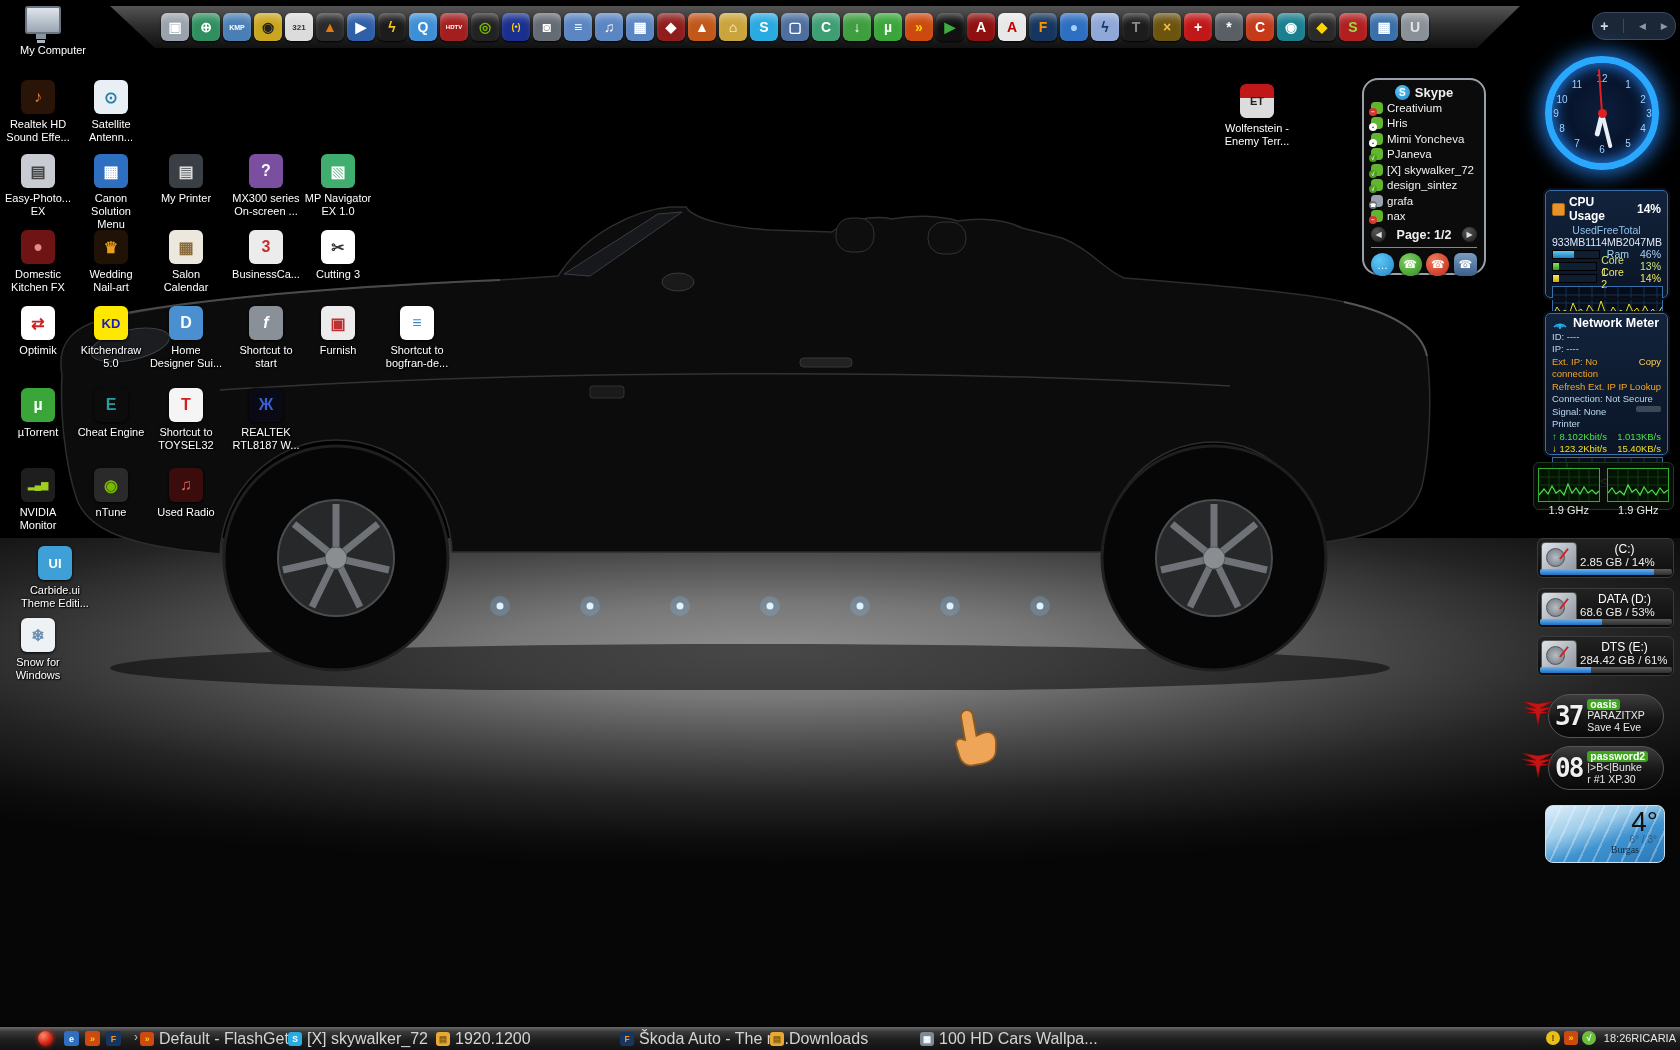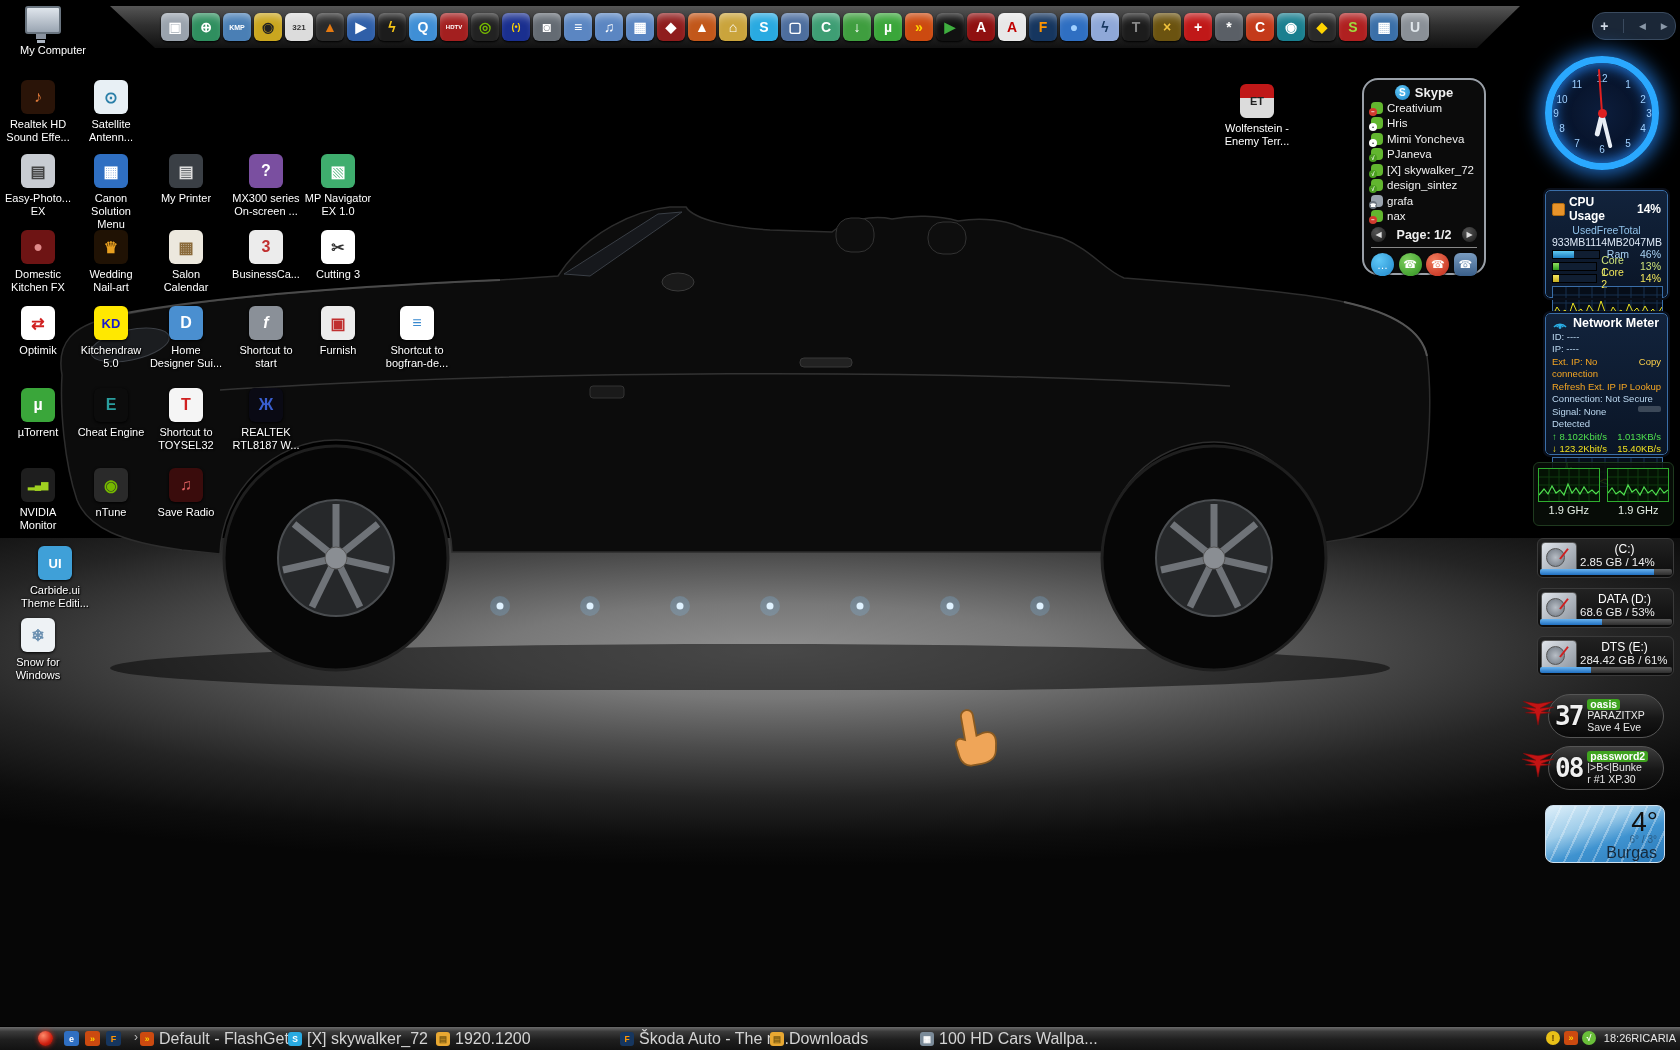--- a/index.html
+++ b/index.html
@@ -80,21 +80,21 @@
   
   .net{left:1545px;top:313px;width:123px;height:142px;padding:3px 6px;font-size:9.5px;line-height:12.5px;}
   .net-h{display:flex;align-items:center;gap:5px;color:#fff;font-weight:bold;font-size:12.5px;margin-bottom:1px;}
   .orange{color:#f5a623;}
   .net .row{display:flex;}
   .net .right{margin-left:auto;}
   .g{color:#4fe04f;} .y{color:#f0e020;}
   .sigbar{display:inline-block;width:26px;height:6px;background:rgba(150,160,170,.35);border-radius:2px;margin-left:3px;}
   .netgraph{margin-top:1px;border:1px solid #3a6ea8;background:#060d18;display:block;}
   
-  .cores{position:absolute;left:1533px;top:462px;width:141px;height:64px;background:rgba(8,14,8,.85);
+  .cores{position:absolute;left:1533px;top:462px;width:141px;height:48px;background:rgba(8,14,8,.85);
     border:1px solid #1f3a1f;border-radius:6px;display:flex;justify-content:space-around;padding-top:5px;box-sizing:border-box;}
   .coreb{text-align:center;}
   .coregraph{border:1px solid #2fae2f;background:#041204;display:block;}
   .corelbl{color:#e4eee4;font-size:11px;margin-top:2px;}
   
   .drive{position:absolute;width:137px;height:40px;border-radius:6px;background:linear-gradient(#222,#0c0c0c);
     border:1px solid #3a3a3a;box-sizing:border-box;padding:3px 4px 0 42px;cursor:pointer;}
   .hdd{position:absolute;left:3px;top:3px;width:34px;height:30px;border-radius:4px;border:1px solid #555;
     background:linear-gradient(135deg,#e0e4ea,#8a929c);}
   .hdd .platter{position:absolute;left:4px;top:5px;width:17px;height:17px;border-radius:50%;
@@ -111,21 +111,21 @@
   .eagle{position:absolute;left:-28px;top:5px;width:34px;height:30px;}
   .segnum{font-family:"DejaVu Sans Mono",monospace;font-weight:bold;font-size:26px;color:#f0f0f0;text-shadow:0 1px 2px #000;letter-spacing:-2px;}
   .srvtxt{margin-left:5px;font-size:10.5px;line-height:11.5px;color:#e8e8e8;white-space:nowrap;}
   .tag{display:inline-block;background:#3fa41f;color:#fff;font-weight:bold;border-radius:3px;padding:0 3px;font-size:10.5px;}
   
   .weather{position:absolute;left:1545px;top:805px;width:118px;height:56px;border-radius:8px;border:1px solid #cfe0ee;
     background:linear-gradient(160deg,#dff0fa 0%,#9fcdea 35%,#3f93d0 60%,#2878b8 100%);overflow:hidden;cursor:pointer;}
   .weather:before{content:"";position:absolute;inset:0;background:repeating-linear-gradient(115deg,rgba(255,255,255,.30) 0 2px,transparent 2px 13px);}
   .w-temp{position:absolute;right:6px;top:0px;font-size:28px;color:#111;}
   .w-range{position:absolute;right:7px;top:28px;font-size:10px;color:rgba(30,50,70,.55);}
-  .w-city{position:absolute;right:7px;top:38px;font-size:16px;color:#15283a;}
+  .w-city{position:absolute;right:25px;top:38px;font-size:10px;color:#15283a;font-family:Liberation Serif, serif;}
   
   .taskbar{position:absolute;left:0;bottom:0;width:1680px;height:23px;
     background:linear-gradient(#6a6a6a 0%,#3a3a3a 20%,#1f1f1f 55%,#121212 100%);border-top:1px solid #000;}
   .orb{position:absolute;left:38px;top:4px;width:15px;height:15px;border-radius:50%;cursor:pointer;
     background:radial-gradient(circle at 35% 30%,#ff8a6a,#d02010 60%,#7a0c04);box-shadow:0 0 5px rgba(255,40,20,.8);}
   .quicklaunch{position:absolute;left:64px;top:4px;display:flex;gap:6px;}
   .ql{width:15px;height:15px;border-radius:3px;display:flex;align-items:center;justify-content:center;
     font-size:9px;font-weight:bold;cursor:pointer;}
   .chevron{position:absolute;left:134px;top:3px;color:#bbb;font-size:12px;cursor:pointer;}
   .task{position:absolute;top:0;height:23px;display:flex;align-items:center;gap:5px;cursor:pointer;}
@@ -610,21 +610,21 @@
         <div class="dlabel">
           <div>nTune</div>
         </div>
       </div>
 
       <div class="dicon" style="left: 149px; top: 468px;">
         <div class="dglyph" style="background: rgb(58, 12, 12); color: rgb(224, 96, 96);">
           <span>♫</span>
         </div>
         <div class="dlabel">
-          <div>Save Radio</div>
+          <div>Used Radio</div>
         </div>
       </div>
 
       <div class="dicon" style="left: 18px; top: 546px;">
         <div class="dglyph" style="background: rgb(63, 160, 216); color: rgb(255, 255, 255); font-size: 13px;">
           <span>UI</span>
         </div>
         <div class="dlabel">
           <div>Carbide.ui</div>
           <div>Theme Editi...</div>
@@ -841,21 +841,21 @@
       <span class="right" style="color:#ffd24a">Copy</span>
     </div>
     <div class="row">
       <span class="orange">Refresh Ext. IP</span>
       <span class="right orange">IP Lookup</span>
     </div>
     <div class="row">
         <span>Connection: Not Secure</span>
       </div>
     <div class="row">
-        <span>Signal:  None Detected</span>
+        <span>Signal:  None Printer</span>
         <span class="sigbar"></span>
       </div>
     <div class="row g">
       <span>↑</span>&nbsp;
       <span>8.102Kbit/s</span>
       <span class="right">1.013KB/s</span>
     </div>
     <div class="row y">
       <span>↓</span>&nbsp;
       <span>123.2Kbit/s</span>

